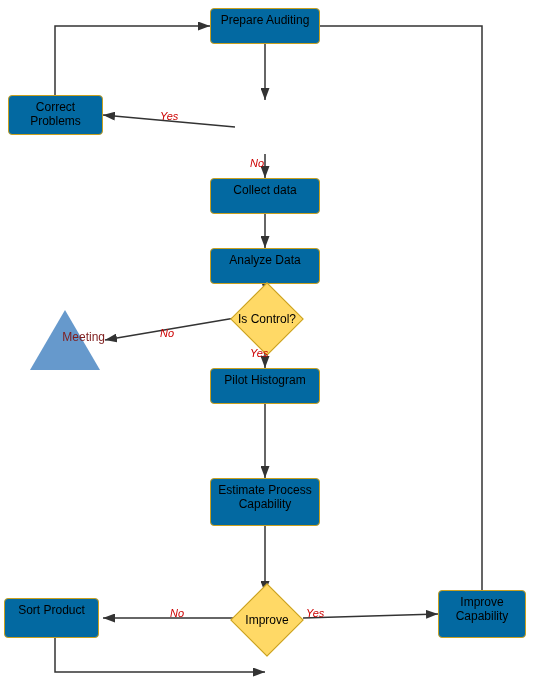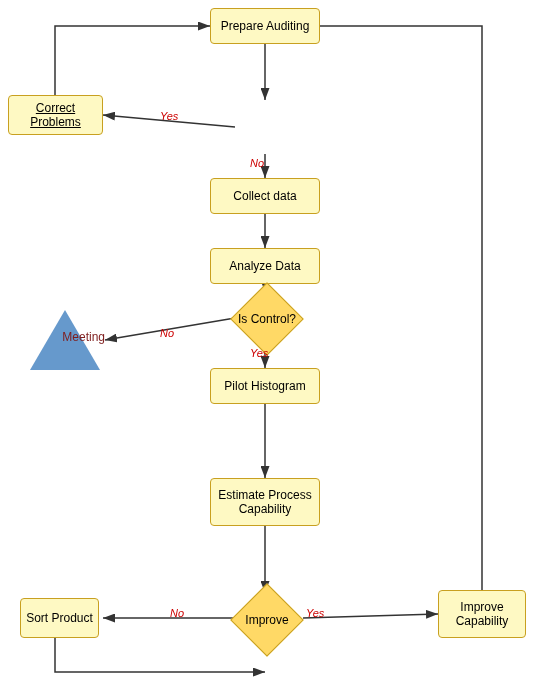--- a/index.html
+++ b/index.html
@@ -12,25 +12,25 @@
       overflow: hidden;
       position: relative;
     }
     .flowchart {
       position: relative;
       width: 538px;
       height: 695px;
     }
     .box {
       position: absolute;
-      background: #fef9c3;
+      background: #0369a1;
       border: 1.5px solid #c8a020;
       border-radius: 4px;
       display: flex;
-      align-items: center;
+      align-items: flex-start;
       justify-content: center;
       text-align: center;
       font-size: 12px;
       color: #000;
       padding: 4px;
     }
     .diamond {
       position: absolute;
       width: 80px;
       height: 60px;
@@ -123,21 +123,21 @@
 
     <polyline points="482,590 482,26 320,26" fill="none" stroke="#333" stroke-width="1.5"></polyline>
 
     <polyline points="55,638 55,672 265,672" fill="none" stroke="#333" stroke-width="1.5" marker-end="url(#arrowhead)"></polyline>
   </svg>
 
   <div class="box" style="left:210px; top:8px; width:110px; height:36px;">
     <span>Prepare Auditing</span>
   </div>
 
-  <div class="box" style="left:8px; top:95px; width:95px; height:40px;text-decoration:underline;">
+  <div class="box" style="left:8px; top:95px; width:95px; height:40px;">
     <span>Correct Problems</span>
   </div>
 
 
   <div class="box" style="left:210px; top:248px; width:110px; height:36px;">
     <span>Analyze Data</span>
   </div>
 
   <div class="box" style="left:210px; top:178px; width:110px; height:36px;">
     <span>Collect data</span>
@@ -160,21 +160,21 @@
   <div class="box" style="left:210px; top:478px; width:110px; height:48px; white-space:pre-line;">
     <span style="white-space:pre-line;">Estimate Process
 Capability</span>
   </div>
 
   <div class="diamond" style="left:229px; top:593px; width:76px; height:54px;">
     <div class="diamond-inner"></div>
     <div class="diamond-label">Improve</div>
   </div>
 
-  <div class="box" style="left:20px; top:598px; width:79px; height:40px;">
+  <div class="box" style="left:4px; top:598px; width:95px; height:40px;">
     <span>Sort Product</span>
   </div>
 
   <div class="box" style="left:438px; top:590px; width:88px; height:48px; white-space:pre-line;">
     <span style="white-space:pre-line;">Improve
 Capability</span>
   </div>
 
   <div class="label-text" style="left:160px; top:110px;">Yes</div>
   <div class="label-text" style="left:250px; top:157px;">No</div>

